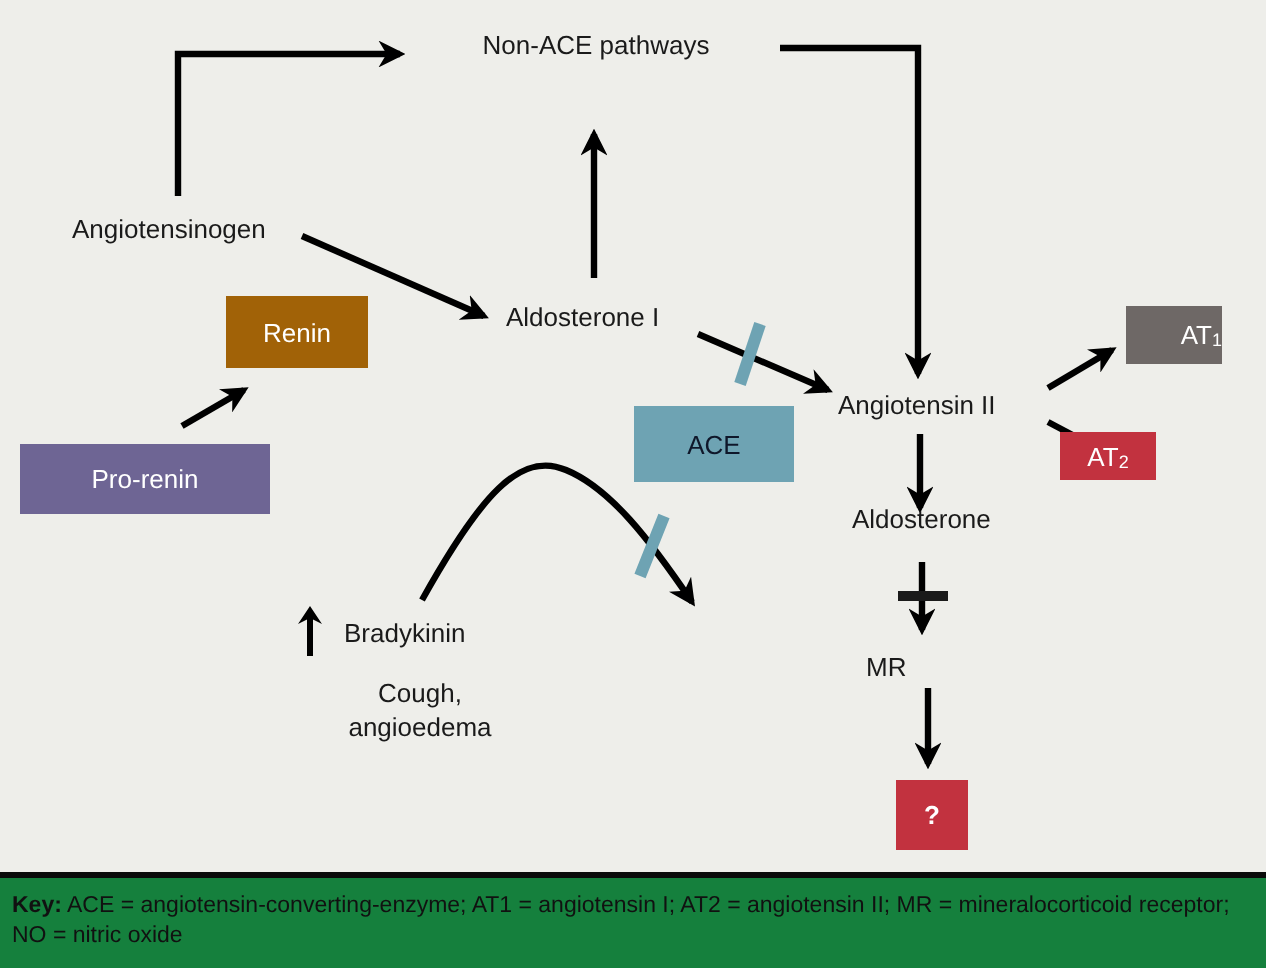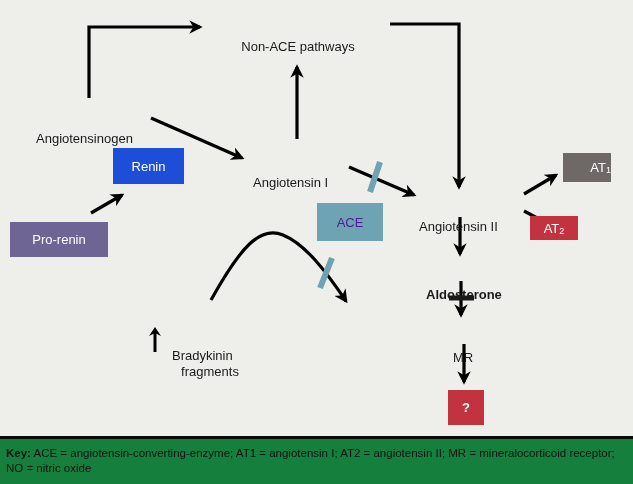--- a/index.html
+++ b/index.html
@@ -5,21 +5,21 @@
     html, body { margin: 0; padding: 0; }
     body {
       width: 633px; height: 484px; overflow: hidden;
       background: #eeeeea;
       font-family: "Liberation Sans", sans-serif;
       position: relative;
     }
     #canvas { position: absolute; left: 0; top: 0; width: 633px; height: 436px; }
     .lbl {
       position: absolute; font-size: 13px; color: #1a1a1a;
-      white-space: nowrap; line-height: 16px; margin-top: 24px;
+      white-space: nowrap; line-height: 16px;
     }
     .center { text-align: center; }
     .box {
       position: absolute; display: flex; align-items: center; justify-content: center;
       color: #ffffff; font-size: 13px;
     }
     .box sub { font-size: 9px; vertical-align: -1px; }
     #divider { position: absolute; left: 0; top: 436px; width: 633px; height: 3px; background: #0a0a0a; }
     #key {
       position: absolute; left: 0; top: 439px; width: 633px; height: 57px;
@@ -67,45 +67,46 @@
   <line x1="449" y1="298" x2="474" y2="298" stroke="#1a1a1a" stroke-width="5"></line>
 
   <line class="inhib" x1="380" y1="162" x2="370" y2="192" stroke-width="6" stroke="#6ea3b3"></line>
   <line class="inhib" x1="332" y1="258" x2="320" y2="288" stroke-width="6" stroke="#6ea3b3"></line>
 </svg>
 
 <div class="lbl center" style="left:228px;top:15px;width:140px;">
   <div>Non-ACE pathways</div>
 </div>
 <div class="lbl" style="left:36px;top:107px;">Angiotensinogen</div>
-<div class="lbl" style="left:253px;top:151px;">Angiotensin I</div>
+<div class="lbl" style="left:253px;top:151px;">Aldosterone I</div>
 <div class="lbl" style="left:419px;top:195px;">Angiotensin II</div>
-<div class="lbl" style="left:426px;top:263px;font-weight:bold;">Aldosterone</div>
-<div class="lbl" style="left:453px;top:326px;">MR</div>
+<div class="lbl" style="left:426px;top:252px;">Aldosterone</div>
+<div class="lbl" style="left:433px;top:326px;">MR</div>
 
 <div class="lbl" style="left:148px;top:303px;width:14px;">
   <svg width="14" height="26" viewBox="0 0 14 26">
       <path d="M7,25 L7,6" stroke="#000" stroke-width="3"></path>
       <path d="M1,9 L7,0 L13,9 L7,6 z" fill="#000"></path>
     </svg>
 </div>
-<div class="lbl" style="left:172px;top:324px;text-align:right;">Bradykinin</div>
+<div class="lbl" style="left:172px;top:309px;text-align:right;">Bradykinin</div>
 <div class="lbl center" style="left:155px;top:339px;width:110px;">
-  <div style="margin-top:1px;">fragments</div>
+  <div>Cough,</div>
+  <div style="margin-top:1px;">angioedema</div>
 </div>
 <div class="lbl center" style="left:326px;top:303px;width:80px;">
 </div>
 
-<div class="box" style="left: 113px; top: 148px; width: 71px; height: 36px; background: #1d4ed8;">
+<div class="box" style="left: 113px; top: 148px; width: 71px; height: 36px; background: #a16207;">
   <span>Renin</span>
 </div>
-<div class="box" style="left: 10px; top: 222px; width: 98px; height: 35px; background: rgb(110, 101, 148);">
+<div class="box" style="left: 10px; top: 222px; width: 125px; height: 35px; background: rgb(110, 101, 148);">
   <span>Pro-renin</span>
 </div>
-<div class="box" style="left: 317px; top: 203px; width: 66px; height: 38px; color: #4c1d95; background: rgb(110, 163, 179);">
+<div class="box" style="left: 317px; top: 203px; width: 80px; height: 38px; color: #0f172a; background: rgb(110, 163, 179);">
   <span>ACE</span>
 </div>
 <div class="box" style="left: 563px; top: 153px; width: 48px; height: 29px; background: rgb(110, 104, 102); justify-content: flex-end;">
   <span><span>AT</span><sub>1</sub></span>
 </div>
 <div class="box" style="left: 530px; top: 216px; width: 48px; height: 24px; background: rgb(194, 50, 63);">
   <span><span>AT</span><sub>2</sub></span>
 </div>
 <div class="box" style="left: 448px; top: 390px; width: 36px; height: 35px; font-weight: bold; background: rgb(194, 50, 63);">
   <span>?</span>

